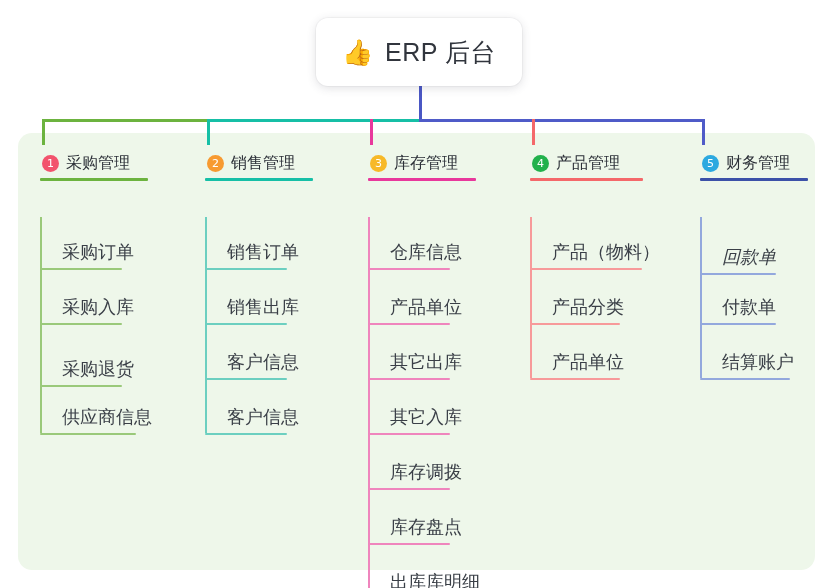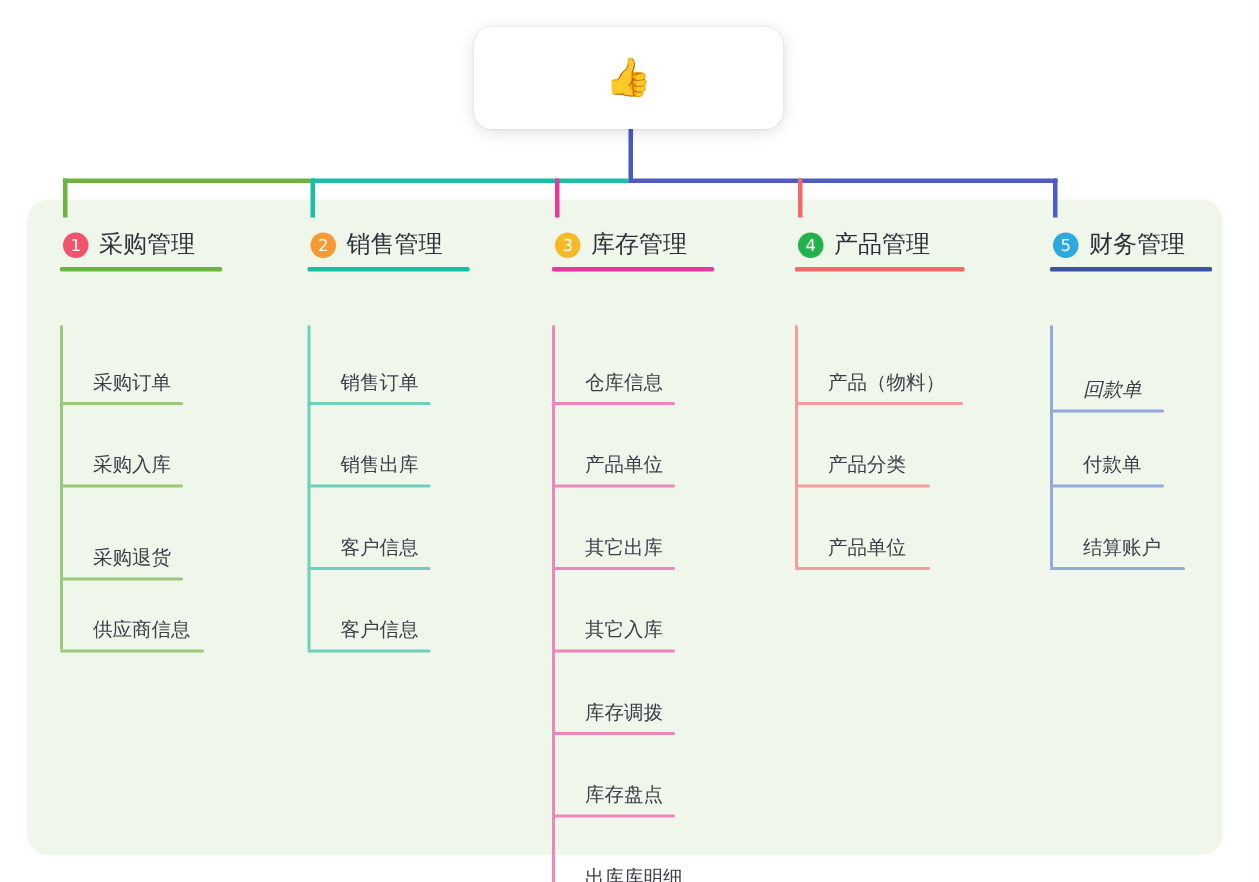--- a/index.html
+++ b/index.html
@@ -118,21 +118,21 @@
     width: 2px;
   }
   .item {
     position: absolute;
     left: 0;
   }
   .item-label {
     position: absolute;
     left: 22px;
     bottom: 6px;
-    font-size: 13px;
+    font-size: 18px;
     color: #3a3f47;
     white-space: nowrap;
   }
   .item-rule {
     position: absolute;
     left: 0;
     bottom: 0;
     height: 2px;
     border-radius: 1px;
   }
@@ -152,20 +152,21 @@
       <div class="conn" style="left: 42px; top: 119px; width: 3px; height: 26px; background: rgb(108, 179, 63);"></div>
       <div class="conn" style="left: 207px; top: 119px; width: 3px; height: 26px; background: rgb(22, 191, 166);"></div>
       <div class="conn" style="left: 370px; top: 119px; width: 3px; height: 26px; background: rgb(232, 56, 156);"></div>
       <div class="conn" style="left: 532px; top: 119px; width: 3px; height: 26px; background: rgb(244, 104, 106);"></div>
       <div class="conn" style="left: 702px; top: 119px; width: 3px; height: 26px; background: rgb(79, 91, 200);"></div>
     </div>
 
   <div class="root-card">
     <div class="root-inner">
       <span class="root-emoji">👍</span>
+      <span class="root-title">ERP 后台</span>
     </div>
   </div>
 
   <div id="columns">
       <div class="column" style="left: 40px; top: 145px;">
         <div class="col-head" style="width: 108px;">
           <span class="badge" style="background: rgb(242, 83, 109);">1</span>
           <span class="col-title">采购管理</span>
           <span class="head-rule" style="width: 108px; background: rgb(108, 179, 63);"></span>
         </div>

